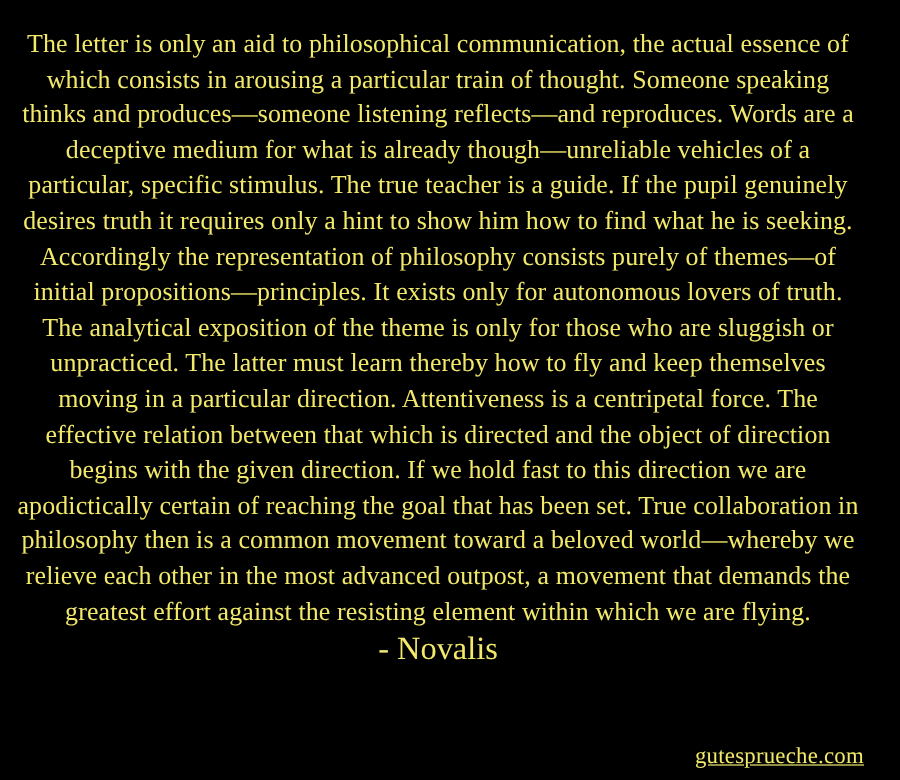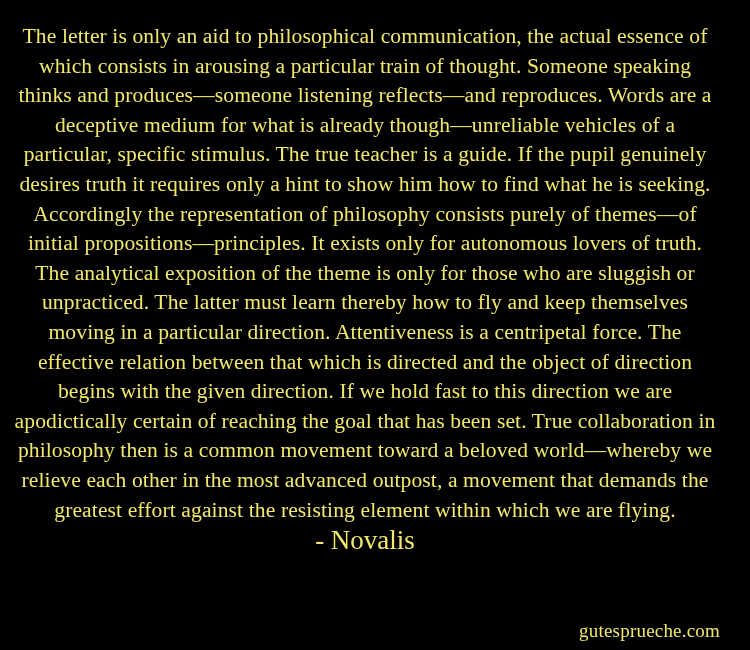--- a/index.html
+++ b/index.html
@@ -44,20 +44,21 @@
   .watermark {
     position: absolute;
     right: 10px;
     bottom: 8px;
     color: #f2e96b;
     font-family: "Liberation Serif", serif;
     font-size: 19px;
     line-height: 22px;
     letter-spacing: 0.2px;
     white-space: nowrap;
+    text-decoration: underline;
   }
 </style>
 </head>
 <body>
 
 <div class="quote-card">
   <p class="quote-text">The letter is only an aid to philosophical communication, the actual essence of which consists in arousing a particular train of thought. Someone speaking thinks and produces—someone listening reflects—and reproduces. Words are a deceptive medium for what is already though—unreliable vehicles of a particular, specific stimulus. The true teacher is a guide. If the pupil genuinely desires truth it requires only a hint to show him how to find what he is seeking. Accordingly the representation of philosophy consists purely of themes—of initial propositions—principles. It exists only for autonomous lovers of truth. The analytical exposition of the theme is only for those who are sluggish or unpracticed. The latter must learn thereby how to fly and keep themselves moving in a particular direction.  Attentiveness is a centripetal force. The effective relation between that which is directed and the object of direction begins with the given direction. If we hold fast to this direction we are apodictically certain of reaching the goal that has been set.  True collaboration in philosophy then is a common movement toward a beloved world—whereby we relieve each other in the most advanced outpost, a movement that demands the greatest effort against the resisting element within which we are flying.</p>
   <p class="quote-attribution">- Novalis</p>
   <div class="watermark">gutesprueche.com</div>
 </div>

